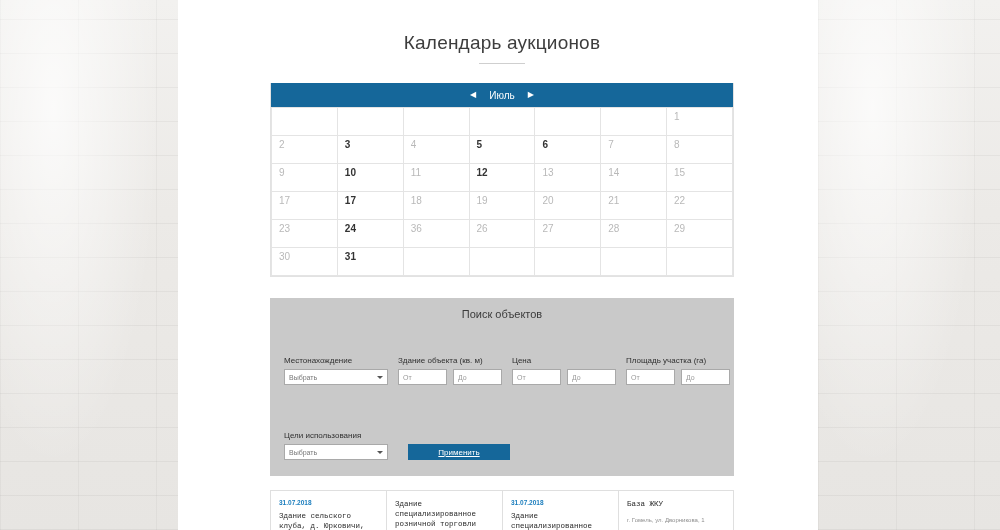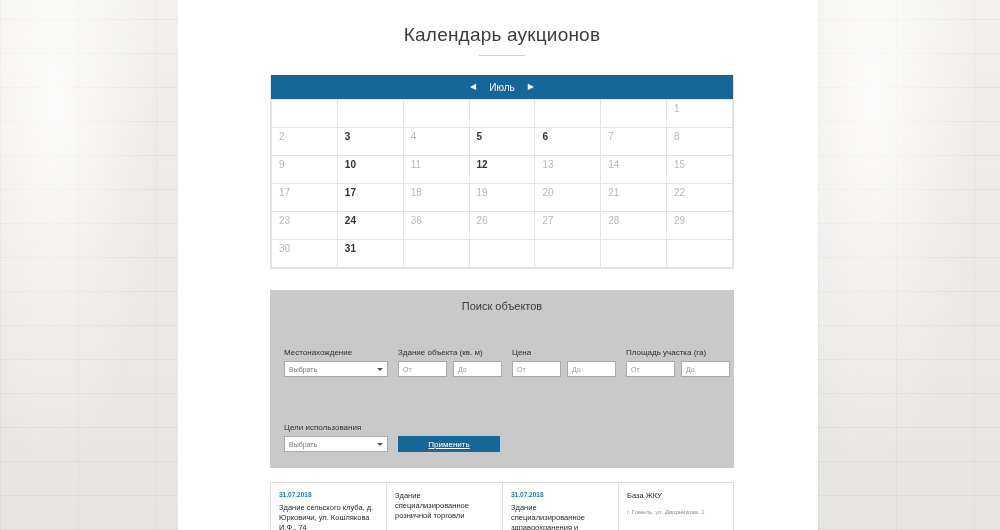--- a/index.html
+++ b/index.html
@@ -27,21 +27,21 @@
   }
   .brick.left { left: 0; }
   .brick.right { right: 0; width: 182px; }
   .brick::after {
     content: "";
     position: absolute; inset: 0;
     background: radial-gradient(ellipse at 30% 20%, rgba(255,255,255,0.75), rgba(255,255,255,0) 60%);
   }
   .content {
     position: absolute;
-    left: 178px; top: 8px;
+    left: 178px; top: 16px;
     width: 640px; height: 372px;
     background: #ffffff;
     z-index: 3;
     padding-left: 8px;
   }
   
   .title {
     text-align: center;
     font-size: 19px;
     color: #3d3d3d;
@@ -132,21 +132,21 @@
     justify-content: space-between;
     color: #777;
   }
   .inp.small { width: 49px; }
   .caret {
     width: 0; height: 0;
     border-left: 3px solid transparent;
     border-right: 3px solid transparent;
     border-top: 3px solid #555;
   }
-  .f-row2 { display: flex; align-items: flex-end; gap: 10px; margin-top: 10px; }
+  .f-row2 { display: flex; align-items: flex-end; gap: 20px; margin-top: 10px; }
   .btn-apply {
     width: 102px; height: 16px;
     background: #15679a;
     color: #ffffff;
     font-size: 8px;
     display: flex; align-items: center; justify-content: center;
     border: none;
     cursor: pointer;
     text-decoration: underline;
   }
@@ -169,20 +169,21 @@
     font-size: 6.5px;
     color: #1a7dbd;
     font-weight: bold;
     margin-bottom: 5px;
   }
   .card-title {
     font-size: 7.5px;
     color: #2a2a2a;
     line-height: 1.35;
     margin-bottom: 7px;
+    font-family: Liberation Mono, monospace;
   }
   .card-addr {
     font-size: 6px;
     color: #8e8e8e;
     line-height: 1.4;
     margin-bottom: 8px;
   }
   .card-img {
     width: 100%;
     height: 62px;

